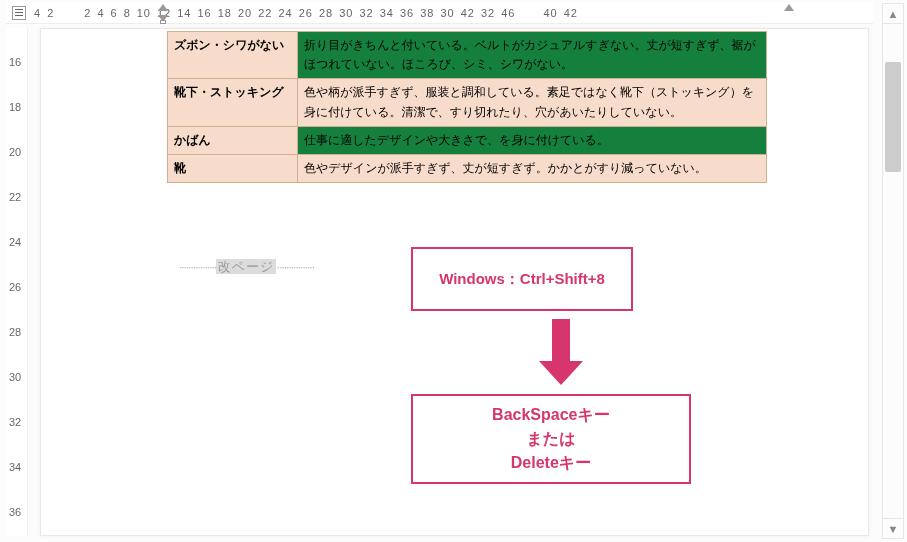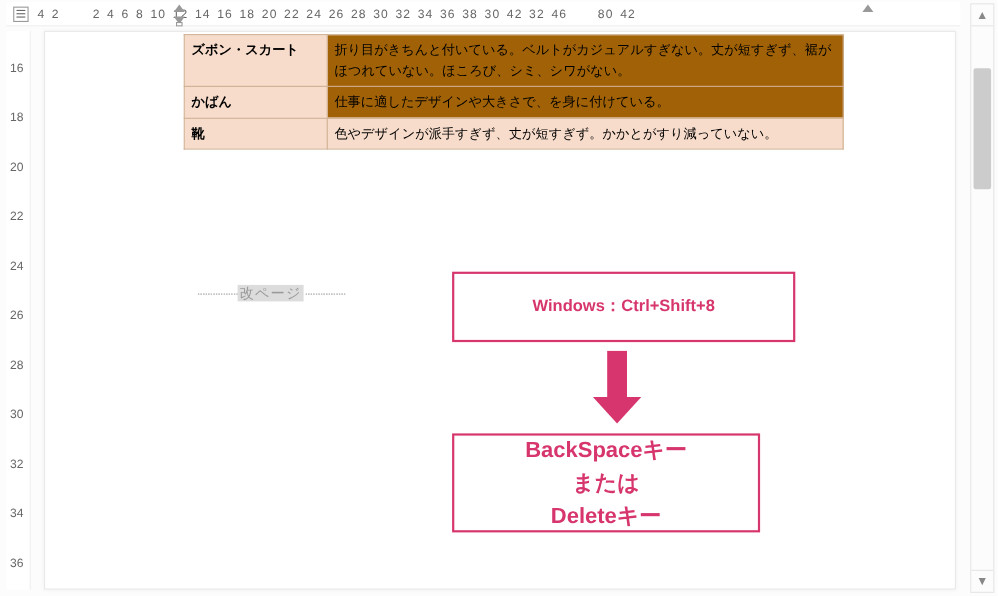--- a/index.html
+++ b/index.html
@@ -64,41 +64,41 @@
     padding:4px 6px;
     vertical-align:top;
     line-height:1.6;
   }
   .doc-table td.h{
     background:#f7dccb;
     font-weight:bold;
     width:130px;
     white-space:nowrap;
   }
-  .doc-table td.c{ background:#a16207; }
+  .doc-table td.c{ background:#15803d; }
   .doc-table tr.shade td.c{ background:#f7dccb; }
   .pagebreak{
     position:absolute; top:229px; left:110px; width:190px;
     text-align:center; font-size:13px; color:#999;
     letter-spacing:1px;
   }
   .pagebreak span.sel{background:#dcdcdc;padding:0 2px;}
   .callout{
     position:absolute;
     border:2px solid #d7356d;
     background:#fff;
     color:#d7356d;
     font-weight:bold;
-    font-size:20px;
+    font-size:16px;
     text-align:center;
     display:flex;flex-direction:column;justify-content:center;align-items:center;
     line-height:1.5;
     padding:8px 12px;
   }
-  .callout1{ top:218px; left:370px; width:312px; height:64px; font-size:15px;}
+  .callout1{ top:218px; left:370px; width:222px; height:64px; font-size:15px;}
   .callout2{ top:365px; left:370px; width:280px; height:90px;}
   .arrow{
     position:absolute; top:290px; left:498px;
     display:flex;flex-direction:column;align-items:center;
   }
   .arrow .shaft{ width:18px;height:42px;background:#d7356d;}
   .arrow .head{
     width:0;height:0;border-left:22px solid transparent;border-right:22px solid transparent;border-top:24px solid #d7356d;
   }
   .scroll-vtrack{
@@ -143,21 +143,21 @@
   <span class="num">30</span>
   <span class="num">32</span>
   <span class="num">34</span>
   <span class="num">36</span>
   <span class="num">38</span>
   <span class="num">30</span>
   <span class="num">42</span>
   <span class="num">32</span>
   <span class="num">46</span>
   <span class="num" style="width:16px"></span>
-  <span class="num">80</span>
+  <span class="num">40</span>
   <span class="num">42</span>
   <span class="marker-top"></span>
   <span class="marker-bot"></span>
   <span class="marker-sq"></span>
   <span class="marker-right"></span>
 </div>
 
 <div class="vruler">
   <span class="vnum" style="top:34px">16</span>
   <span class="vnum" style="top:79px">18</span>
@@ -169,22 +169,26 @@
   <span class="vnum" style="top:349px">30</span>
   <span class="vnum" style="top:394px">32</span>
   <span class="vnum" style="top:439px">34</span>
   <span class="vnum" style="top:484px">36</span>
 </div>
 
 <div class="page-area">
   <table class="doc-table">
     <tbody>
         <tr>
-      <td class="h">ズボン・スカート</td>
+      <td class="h">ズボン・シワがない</td>
       <td class="c">折り目がきちんと付いている。ベルトがカジュアルすぎない。丈が短すぎず、裾がほつれていない。ほころび、シミ、シワがない。</td>
+    </tr>
+    <tr class="shade">
+      <td class="h">靴下・ストッキング</td>
+      <td class="c">色や柄が派手すぎず、服装と調和している。素足ではなく靴下（ストッキング）を身に付けている。清潔で、すり切れたり、穴があいたりしていない。</td>
     </tr>
     <tr>
       <td class="h">かばん</td>
       <td class="c">仕事に適したデザインや大きさで、を身に付けている。</td>
     </tr>
     <tr class="shade">
       <td class="h">靴</td>
       <td class="c">色やデザインが派手すぎず、丈が短すぎず。かかとがすり減っていない。</td>
     </tr>
   </tbody>

